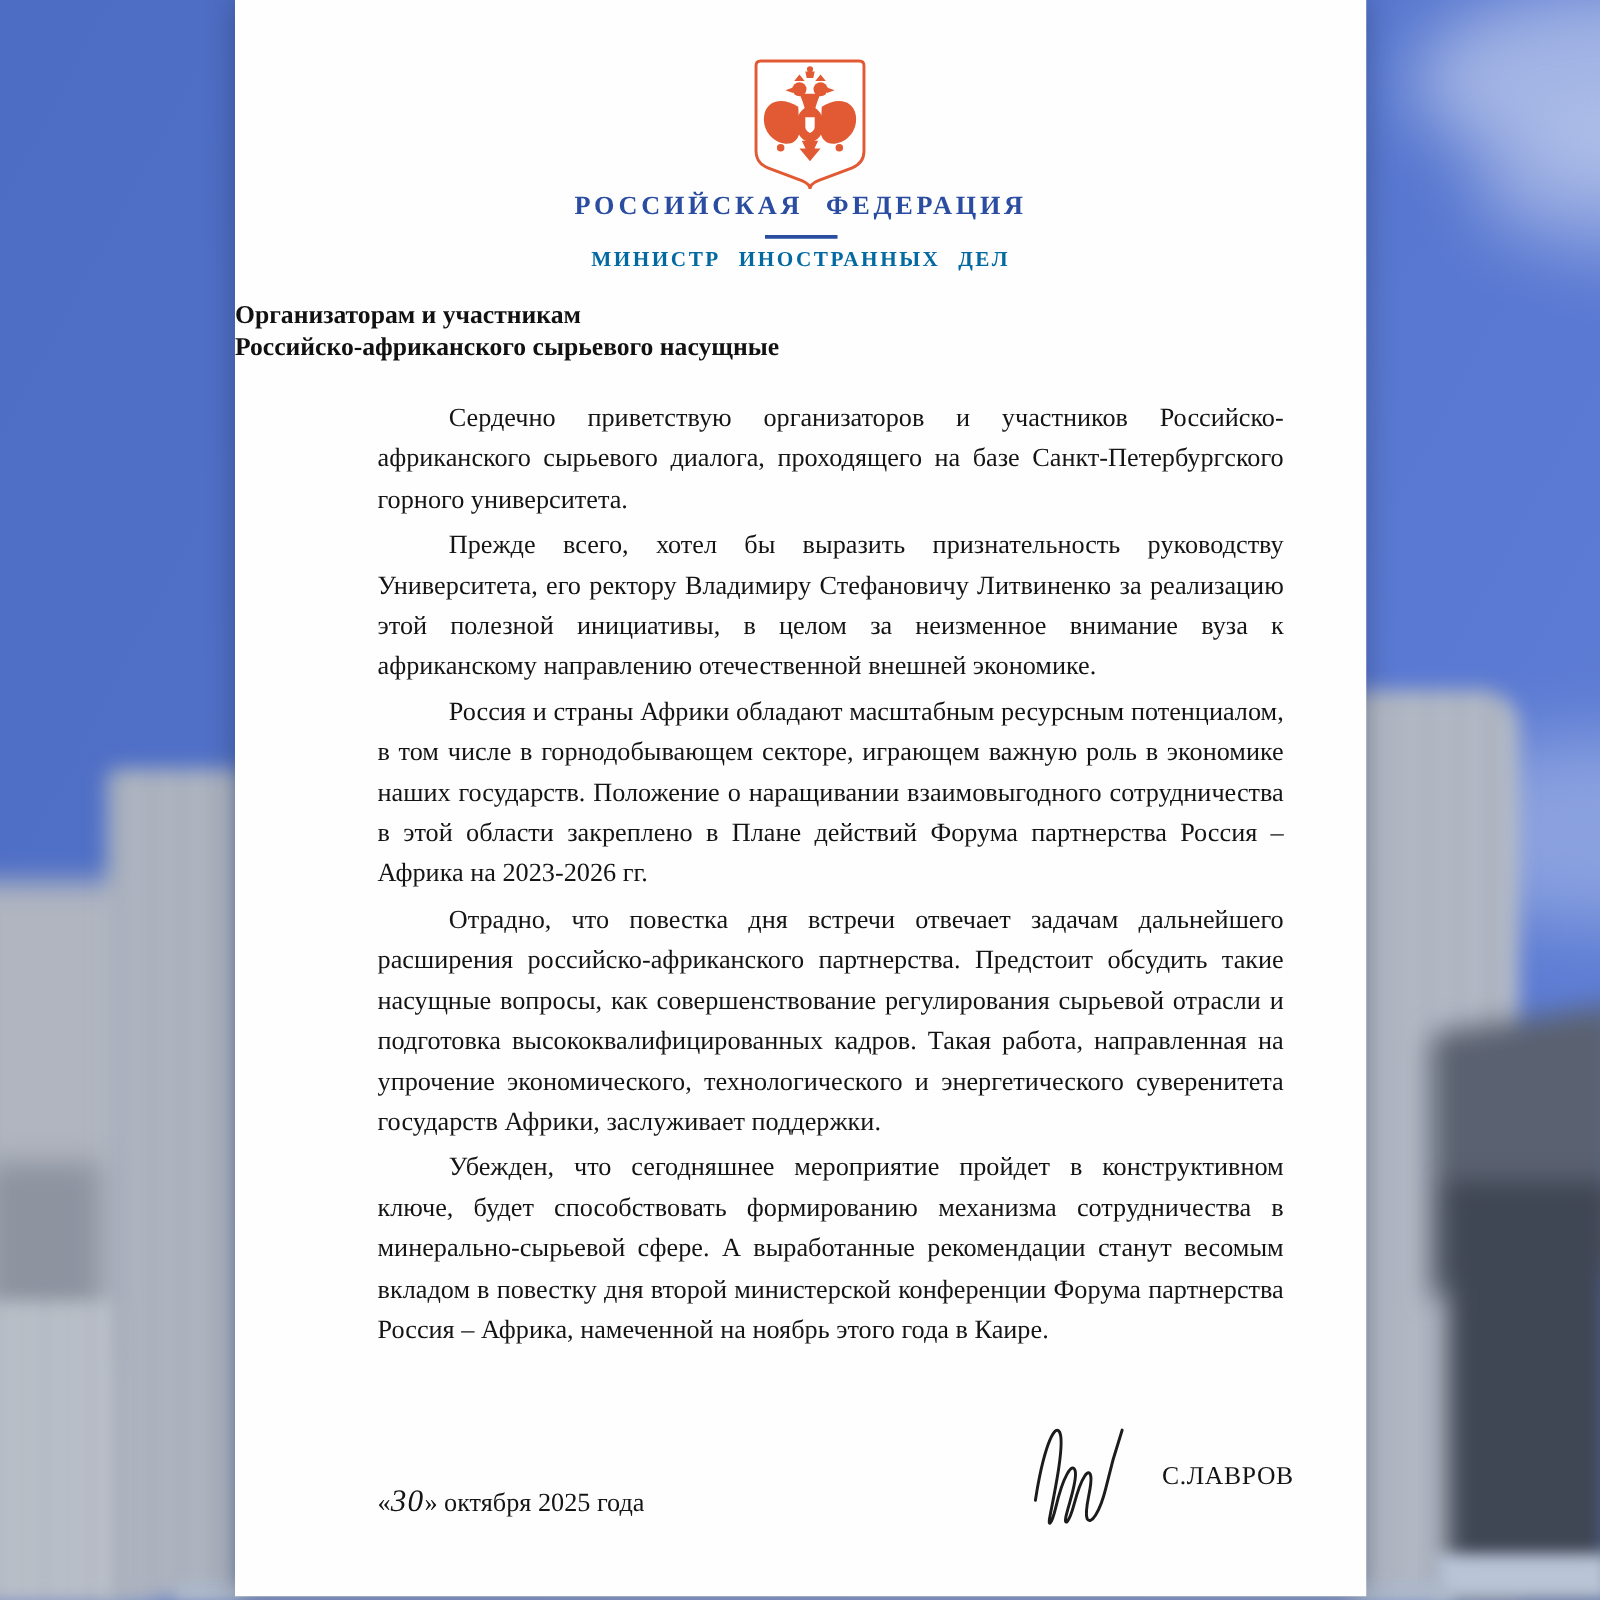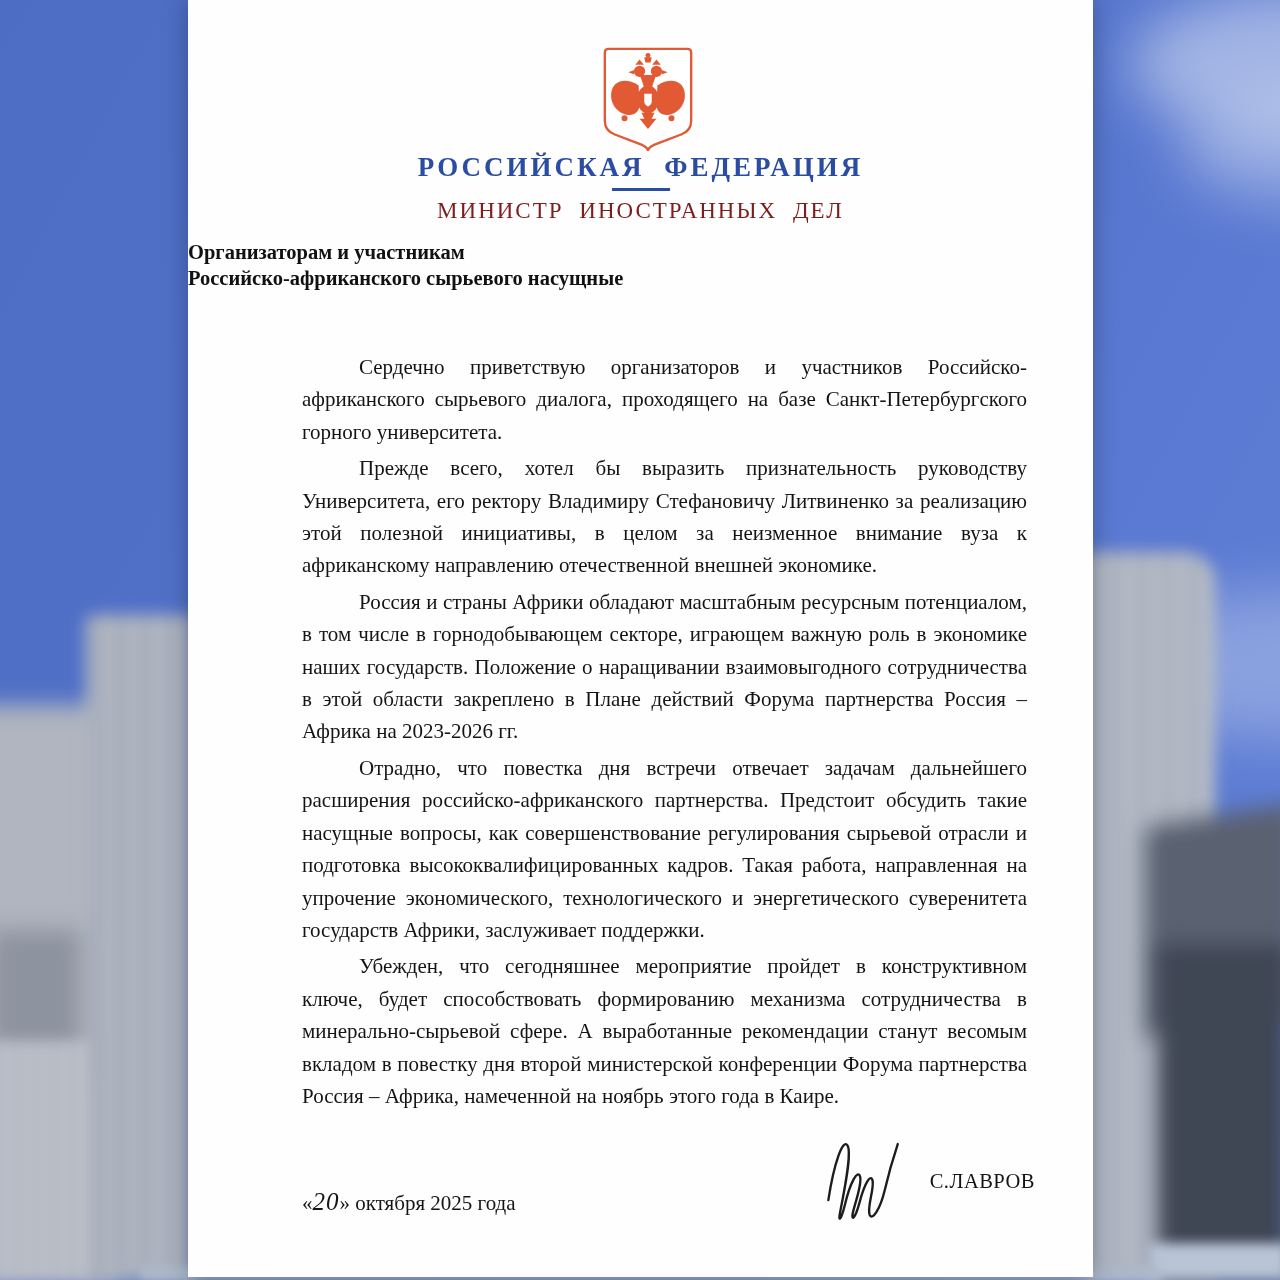--- a/index.html
+++ b/index.html
@@ -27,28 +27,28 @@
   .rt-roof{left:1145px;top:815px;width:150px;height:210px;background:#5a6170;filter:blur(11px);transform:skewY(-9deg);}
   .rt-dark{left:1158px;top:945px;width:130px;height:335px;background:#3f4654;filter:blur(10px);}
   .rt-strip{left:1148px;top:1243px;width:140px;height:37px;background:#b9c4d6;filter:blur(6px);}
   .bot-strip{left:140px;top:1266px;width:1020px;height:14px;background:#aeb9c9;filter:blur(5px);position:absolute;}
 
   
   .page{position:absolute;left:188px;top:0;width:905px;height:1277px;background:#fefefe;
         box-shadow:0 0 22px rgba(20,25,45,.35);}
   .emblem{position:absolute;left:413px;top:46px;width:94px;height:107px;}
   .country{position:absolute;top:152px;left:0;width:100%;text-align:center;
-           color:#2b4da1;font-weight:bold;font-size:27px;letter-spacing:3px;word-spacing:10px;}
+           color:#2b4da1;font-weight:bold;font-size:21px;letter-spacing:3px;word-spacing:10px;}
   .rule{position:absolute;top:188px;left:calc(50% - 29px);width:58px;height:2.5px;background:#2b4da1;}
   .minister{position:absolute;top:198px;left:0;width:100%;text-align:center;
-            color:#7f1d1d;font-weight:normal;font-size:23px;letter-spacing:2px;word-spacing:8px;}
+            color:#0369a1;font-weight:bold;font-size:17px;letter-spacing:2px;word-spacing:8px;}
   .addressee{position:absolute;top:240px;left:0;width:100%;text-align:left;
              color:#111;font-weight:bold;font-size:20.5px;line-height:25.5px;}
   .body{position:absolute;top:318px;left:114px;right:66px;color:#141414;
-        font-size:21px;line-height:32.4px;text-align:justify;margin-top:33px;}
+        font-size:21px;line-height:32.4px;text-align:justify;}
   .body p{margin:0 0 4px 0;text-indent:57px;}
   .sig-row{position:absolute;top:1122px;right:58px;display:flex;align-items:flex-start;gap:16px;}
   .sig-img{width:96px;height:112px;}
   .sig-name{margin-top:48px;font-size:20.5px;color:#141414;letter-spacing:.5px;}
   .date-line{position:absolute;top:1188px;left:114px;font-size:21px;color:#141414;}
   .date-day{font-style:italic;font-size:25px;letter-spacing:1px;}
 </style>
 </head>
 <body>
 
@@ -112,16 +112,16 @@
     <div class="sig-row">
       <svg class="sig-img" viewBox="0 0 130 140" xmlns="http://www.w3.org/2000/svg">
         <path d="M14,100 C22,48 34,16 40,26 C46,36 36,86 30,116 C27,130 31,128 36,108
                  C44,74 54,58 57,68 C60,78 50,104 47,118 C45,128 50,126 56,104
                  C64,74 72,64 74,74 C76,86 66,110 70,120 C74,128 84,112 90,88
                  C96,62 102,42 108,24" stroke="#1c1c1c" stroke-width="3.2" fill="none" stroke-linecap="round"></path>
       </svg>
       <span class="sig-name">С.ЛАВРОВ</span>
     </div>
 
-    <div class="date-line"><span>«</span><span class="date-day">20</span><span>»</span><span> октября 2025 года</span></div>
+    <div class="date-line"><span>«</span><span class="date-day">30</span><span>»</span><span> октября 2025 года</span></div>
 
   </div>
 </div>
 
 </body></html>

